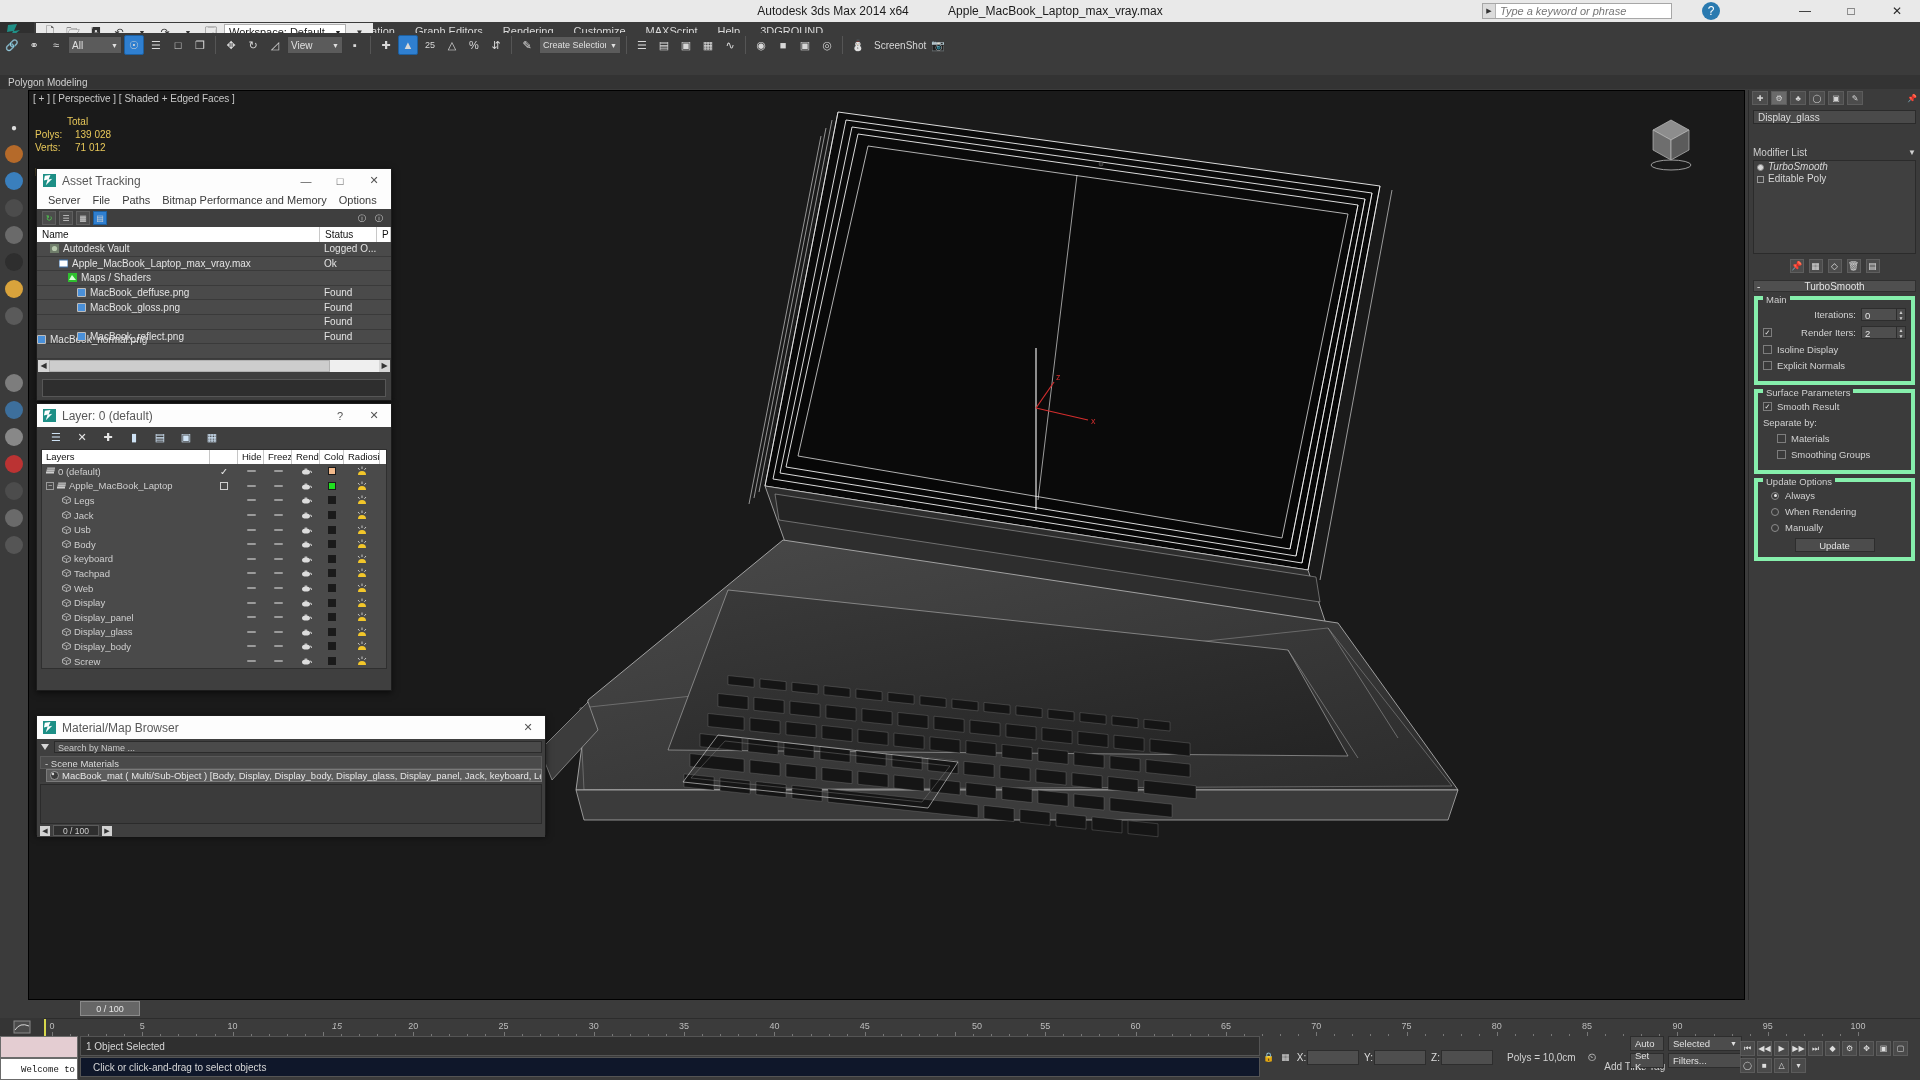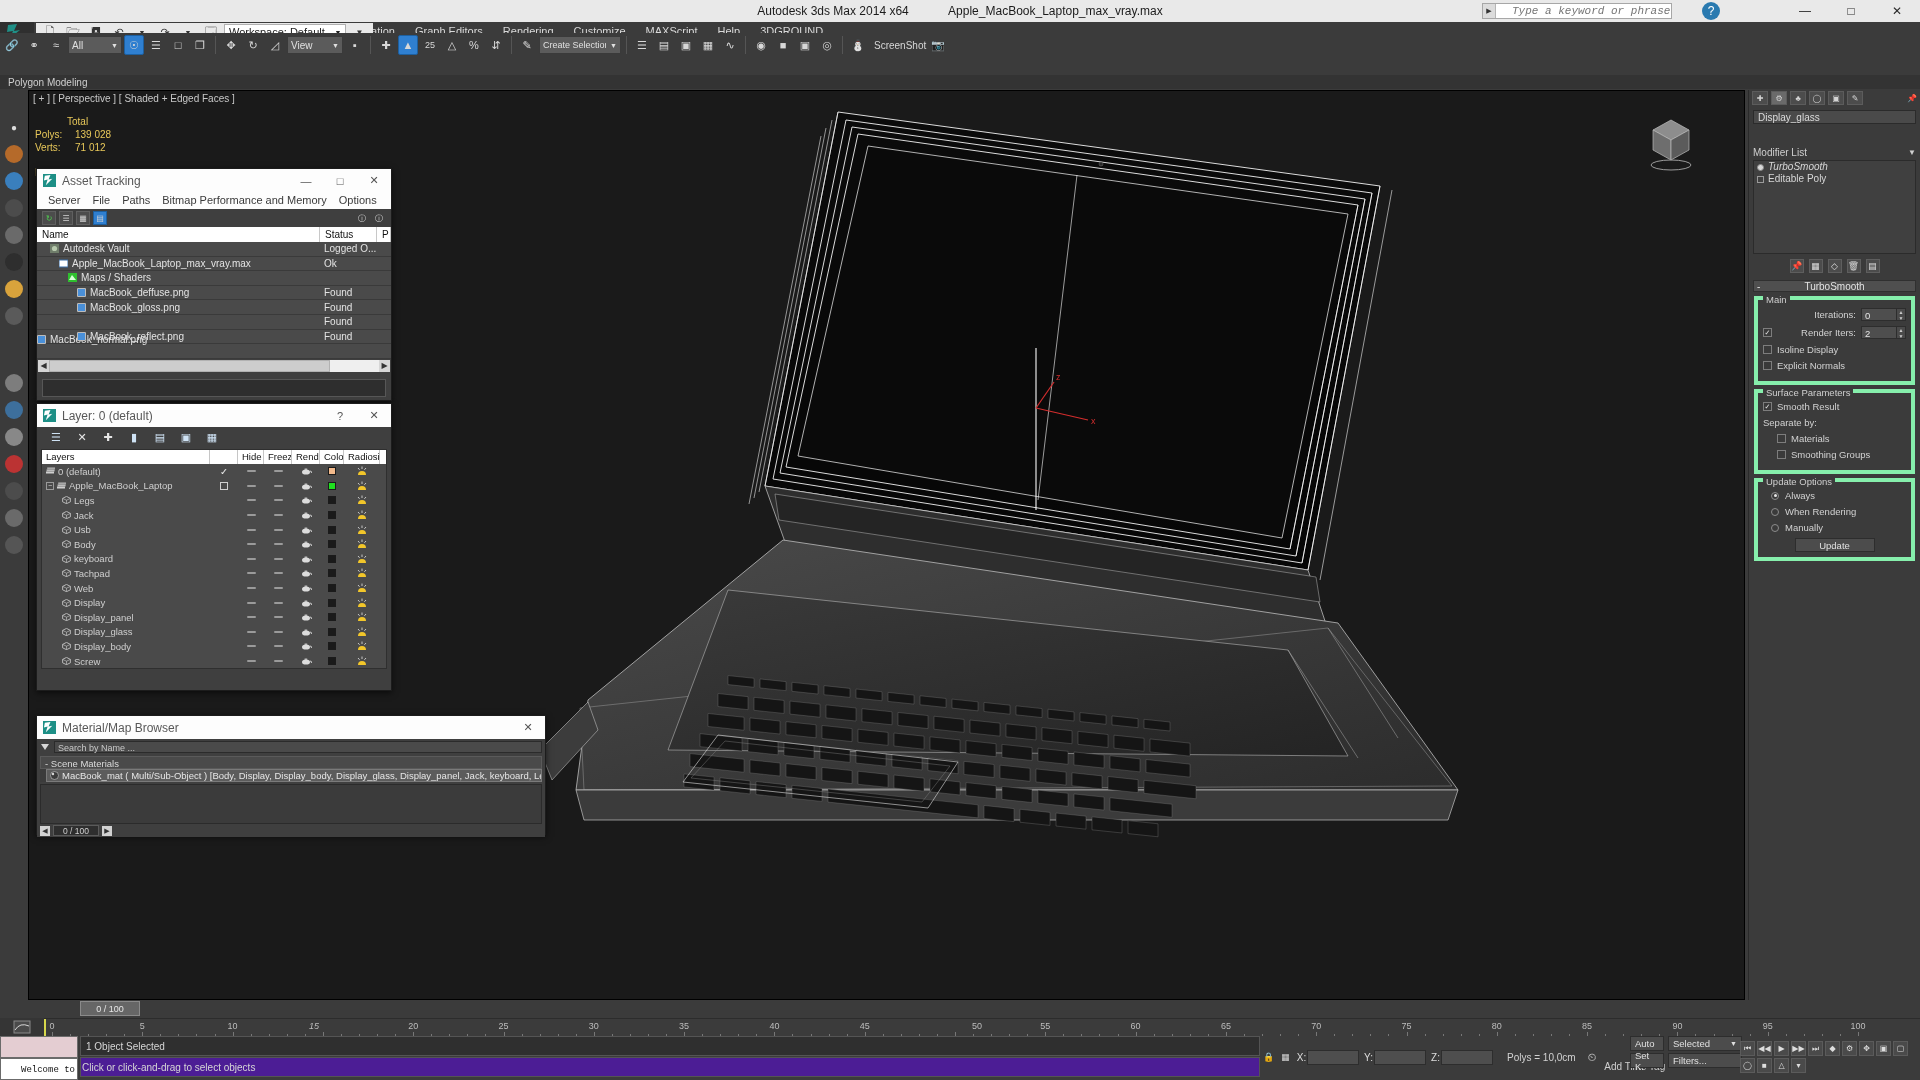--- a/index.html
+++ b/index.html
@@ -11,21 +11,21 @@
   .titlebar { position:absolute; left:0; top:0; width:1920px; height:22px; background:#e9e9e9;
     display:flex; align-items:center; }
   .tb-title { flex:0 0 auto; position:absolute; left:0; right:0; text-align:center;
     color:#1b1b1b; font-size:12px; white-space:nowrap; }
   .tb-title span { margin:0 18px; }
   .tb-search { position:absolute; right:248px; top:3px; width:190px; height:16px;
     background:#fff; border:1px solid #a7a7a7; display:flex; align-items:center; }
   .tb-search .caret { width:13px; height:14px; background:#dcdcdc; border-right:1px solid #b5b5b5;
     display:flex; align-items:center; justify-content:center; font-size:7px; color:#333; }
   .tb-search input { border:0; outline:0; flex:1; font-size:11px; font-style:italic;
-    color:#9a9a9a; padding-left:16px; background:transparent; font-family:Liberation Mono, monospace; }
+    color:#9a9a9a; padding-left:4px; background:transparent; font-family:Liberation Sans, sans-serif; }
   .tb-help { position:absolute; right:200px; top:2px; width:18px; height:18px; border-radius:50%;
     background:#2a7ab0; color:#fff; font-size:12px; display:flex; align-items:center; justify-content:center; }
   .tb-wbtns { position:absolute; right:0; top:0; height:22px; display:flex; }
   .tb-wbtn { width:46px; height:22px; display:flex; align-items:center; justify-content:center;
     color:#2a2a2a; font-size:12px; }
 
   
   .menubar { position:absolute; left:0; top:22px; width:1920px; height:18px; background:#3b3b3b;
     display:flex; align-items:center; }
   .appicon { width:34px; height:18px; display:flex; align-items:center; justify-content:center;
@@ -213,22 +213,22 @@
 
   
   .statusArea { position:absolute; left:0; top:1036px; width:1920px; height:44px; background:#3b3b3b; }
   .maxscript { position:absolute; left:0; top:0; width:78px; height:44px; }
   .ms-in { width:78px; height:22px; background:#e4cdd2; border:1px solid #6b6b6b; }
   .ms-out { width:78px; height:22px; background:#fff; border:1px solid #6b6b6b;
     font-family:"Liberation Mono", monospace; font-size:9px; color:#111; line-height:22px; padding-left:20px;
     overflow:hidden; white-space:nowrap; }
   .sbar1 { position:absolute; left:80px; top:0; width:1180px; height:20px; background:#2f2f2f;
     border:1px solid #545454; font-size:10px; color:#d6d6d6; line-height:20px; padding-left:5px; }
-  .sbar2 { position:absolute; left:80px; top:21px; width:1180px; height:20px; background:#4c1d95;
-    border:1px solid #545454; font-size:10px; color:#d6d6d6; line-height:20px; padding-left:1px; }
+  .sbar2 { position:absolute; left:80px; top:21px; width:1180px; height:20px; background:#0f172a;
+    border:1px solid #545454; font-size:10px; color:#d6d6d6; line-height:20px; padding-left:12px; }
   .coords { position:absolute; left:1262px; top:0; height:42px; display:flex; align-items:center; gap:4px; }
   .coords .lk { width:13px; height:13px; display:flex; align-items:center; justify-content:center; font-size:9px; }
   .cf { display:flex; align-items:center; font-size:10px; color:#ddd; }
   .cf .cl { width:11px; text-align:center; }
   .cf .cb { width:52px; height:15px; background:#4e4e4e; border:1px solid #2d2d2d; }
   .gridlbl { margin-left:10px; font-size:10px; color:#d2d2d2; }
   .autokey { position:absolute; left:1630px; top:0; height:42px; display:flex; flex-direction:column; gap:2px; }
   .ak-row { display:flex; align-items:center; gap:4px; font-size:9.5px; color:#d4d4d4; }
   .ak-btn { height:15px; background:#4c4c4c; border:1px solid #2d2d2d; font-size:9.5px;
     color:#e0e0e0; display:flex; align-items:center; padding:0 4px; }
@@ -1408,21 +1408,21 @@
         <div class="tickline" style="left: 116.36px; height: 2px; top: 15px;"></div>
         <div class="tickline" style="left: 134.42px; height: 2px; top: 15px;"></div>
         <div class="tickline" style="left: 152.48px; height: 2px; top: 15px;"></div>
         <div class="tickline" style="left: 170.54px; height: 2px; top: 15px;"></div>
         <div class="tick" style="left: 188.6px;">10</div>
         <div class="tickline" style="left: 188.6px;"></div>
         <div class="tickline" style="left: 206.66px; height: 2px; top: 15px;"></div>
         <div class="tickline" style="left: 224.72px; height: 2px; top: 15px;"></div>
         <div class="tickline" style="left: 242.78px; height: 2px; top: 15px;"></div>
         <div class="tickline" style="left: 260.84px; height: 2px; top: 15px;"></div>
-        <div class="tick" style="left: 270px; font-style: italic;">15</div>
+        <div class="tick" style="left: 293px; font-style: italic;">15</div>
         <div class="tickline" style="left: 278.9px;"></div>
         <div class="tickline" style="left: 296.96px; height: 2px; top: 15px;"></div>
         <div class="tickline" style="left: 315.02px; height: 2px; top: 15px;"></div>
         <div class="tickline" style="left: 333.08px; height: 2px; top: 15px;"></div>
         <div class="tickline" style="left: 351.14px; height: 2px; top: 15px;"></div>
         <div class="tick" style="left: 369.2px;">20</div>
         <div class="tickline" style="left: 369.2px;"></div>
         <div class="tickline" style="left: 387.26px; height: 2px; top: 15px;"></div>
         <div class="tickline" style="left: 405.32px; height: 2px; top: 15px;"></div>
         <div class="tickline" style="left: 423.38px; height: 2px; top: 15px;"></div>

